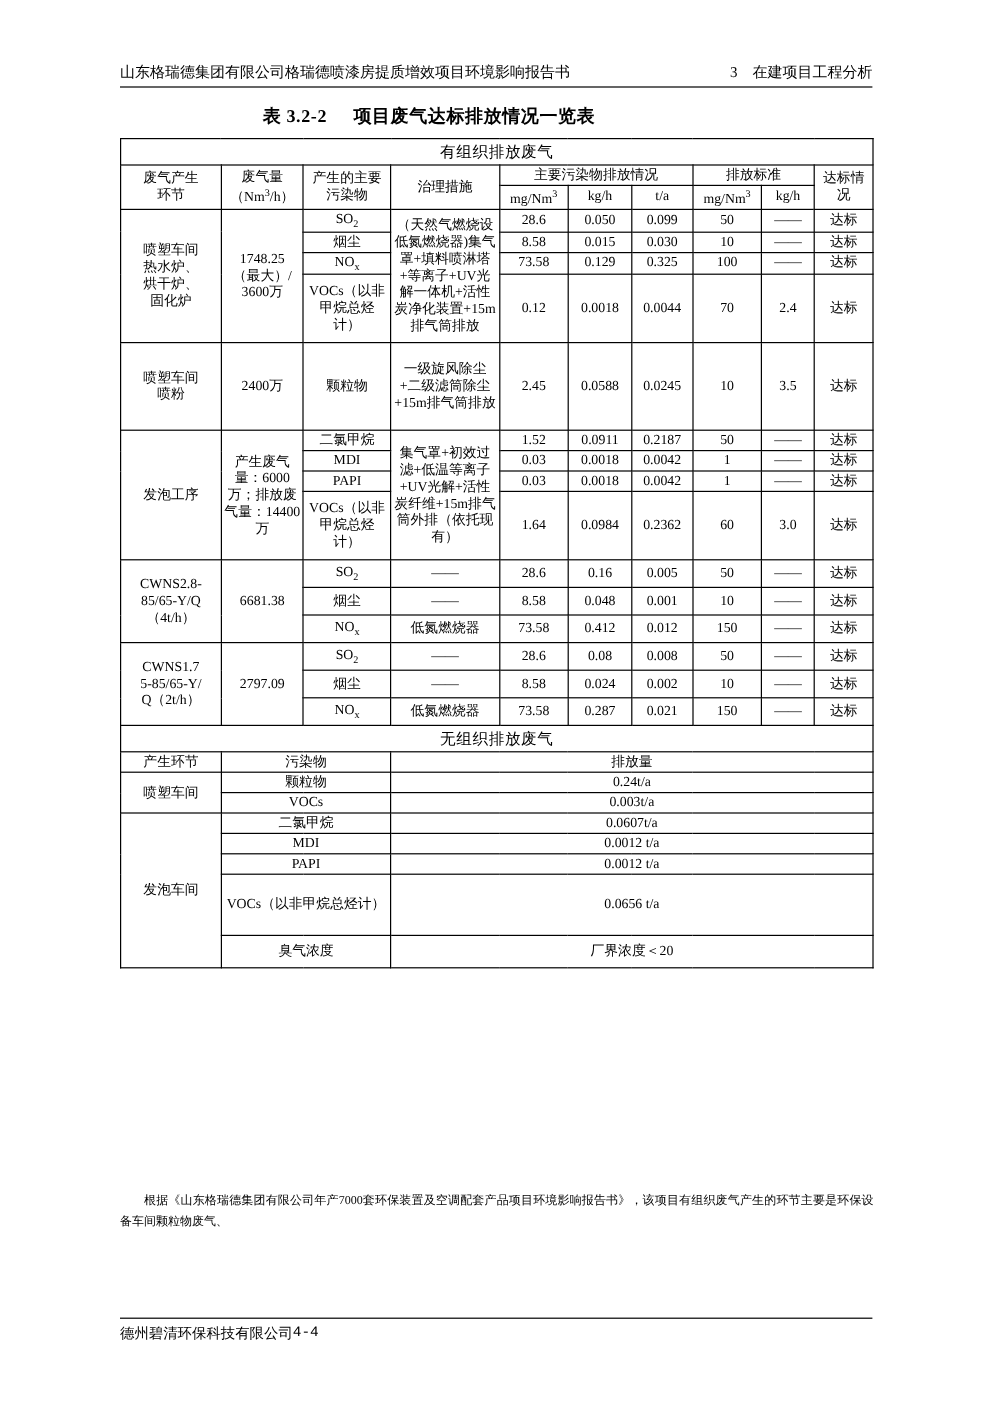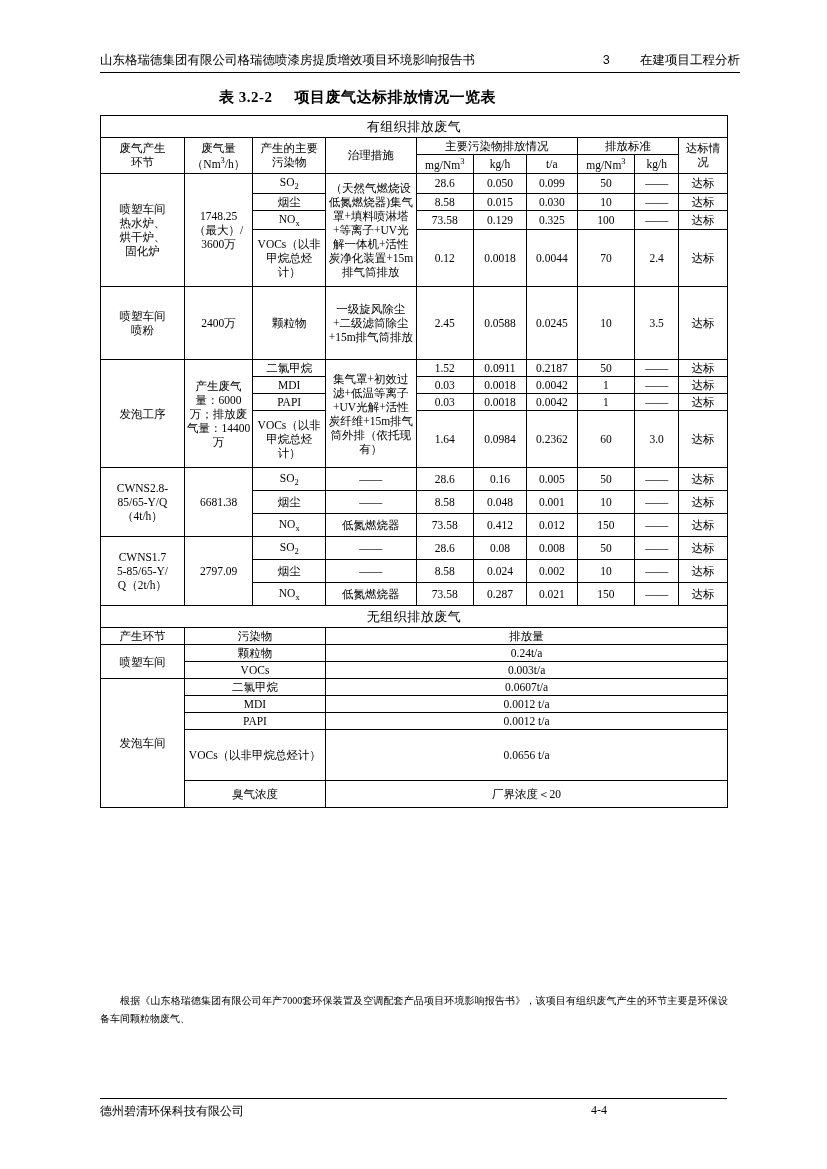--- a/index.html
+++ b/index.html
@@ -19,30 +19,30 @@
     width: 827px;
     height: 1169px;
     box-sizing: border-box;
     padding: 0;
   }
   
   .header {
     position: absolute;
     top: 52px;
     left: 100px;
-    right: 87px;
+    right: 100px;
     font-size: 12.5px;
     display: flex;
     justify-content: space-between;
     align-items: flex-end;
     padding-bottom: 3px;
     border-bottom: 1.2px solid #000;
   }
   .header .h-left { white-space: nowrap; }
-  .header .h-right { white-space: nowrap; font-family: Liberation Mono, monospace; }
+  .header .h-right { white-space: nowrap; }
 
   
   .table-title {
     position: absolute;
     top: 88px;
     left: 0;
     width: 715px;
     text-align: center;
     font-size: 15px;
     font-weight: bold;
@@ -109,21 +109,21 @@
     left: 100px;
     right: 100px;
     top: 1098px;
     border-top: 1.2px solid #000;
     padding-top: 4px;
     font-size: 12px;
     display: flex;
     align-items: flex-start;
   }
   .footer .f-left { flex: 0 0 auto; text-align: right; }
-  .footer .f-center { flex: 1 1 auto; text-align: right; padding-right: 120px;}
+  .footer .f-center { flex: 1 1 auto; text-align: left; padding-right: 120px; font-family: Liberation Mono, monospace;}
 </style>
 </head>
 <body>
 
 <div class="page">
 
   <div class="header">
     <div class="h-left">山东格瑞德集团有限公司格瑞德喷漆房提质增效项目环境影响报告书</div>
     <div class="h-right">
       <span>3</span>

